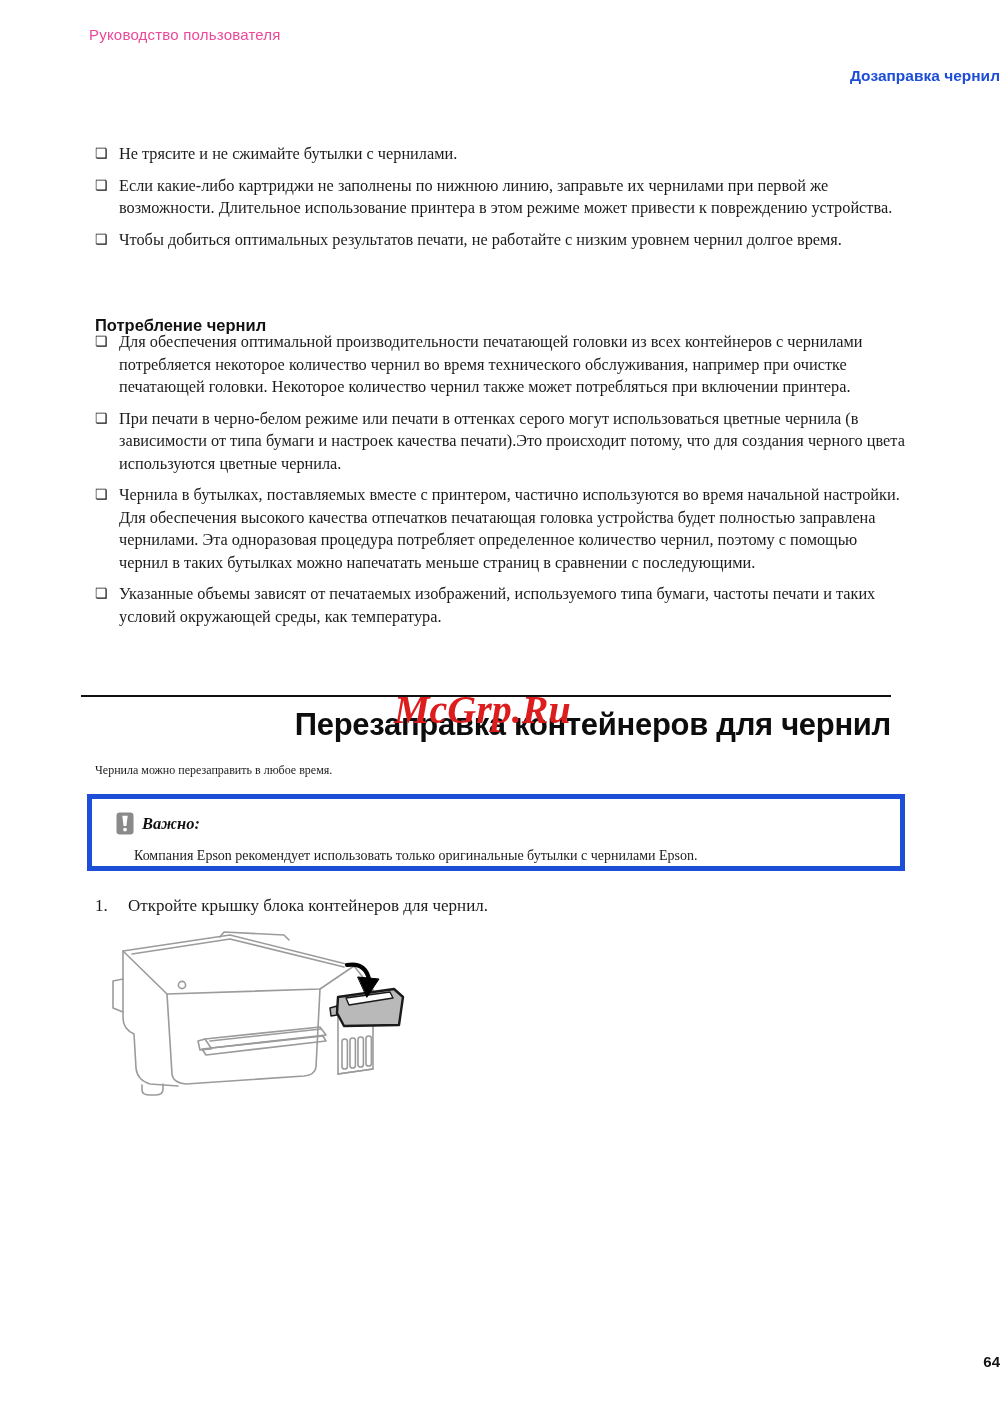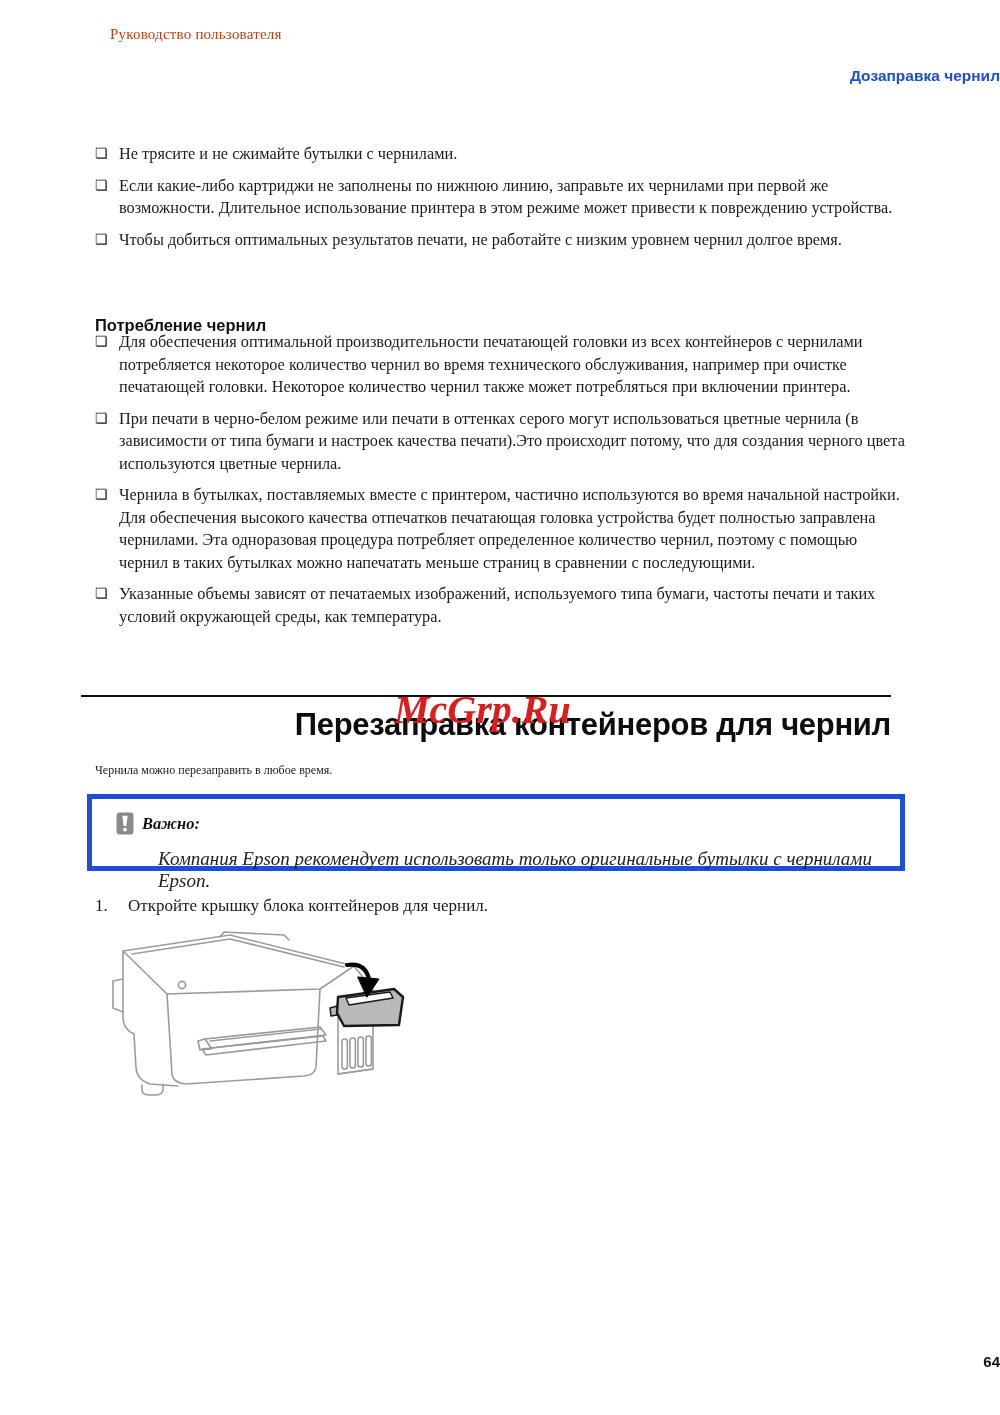--- a/index.html
+++ b/index.html
@@ -7,23 +7,23 @@
     position:relative;
     width:1000px;height:1415px;
     background:#ffffff;
     font-family:"Liberation Serif", serif;
     color:#1b1b1b;
     overflow:hidden;
   }
   .abs{position:absolute;}
   
   .hdr-left{
-    left:110px;top:26px;
-    font-family:Liberation Serif, serif;
-    font-size:15px;color:#c2410c;letter-spacing:.2px;
+    left:89px;top:26px;
+    font-family:Liberation Sans, sans-serif;
+    font-size:15px;color:#ec4899;letter-spacing:.2px;
   }
   .hdr-center{
     left:0;right:0;top:67px;text-align:right;
     font-family:"Liberation Sans", sans-serif;
     font-weight:bold;font-size:15.5px;color:#1d4ed8;
   }
   
   .blist{left:95px;width:815px;}
   .blist .item{
     display:grid;grid-template-columns:24px 1fr;
@@ -59,22 +59,22 @@
     left:87px;width:818px;top:794px;height:77px;
     border:5px solid #1d4ed8;box-sizing:border-box;
     padding:13px 18px 0 24px;
   }
   .imp-head{display:flex;align-items:flex-start;gap:8px;}
   .imp-label{
     font-size:16.5px;font-weight:bold;font-style:italic;color:#111;
     line-height:23px;
   }
   .imp-text{
-    margin-top:9px;margin-left:42px;
-    font-size:19px;font-style:italic;color:#222;
+    margin-top:9px;margin-left:18px;
+    font-size:14px;color:#222;
   }
   
   .step{left:95px;width:815px;top:896px;display:grid;grid-template-columns:33px 1fr;font-size:17px;}
   
   .page-num{
     left:0;right:0;top:1353px;text-align:right;
     font-family:"Liberation Sans", sans-serif;
     font-weight:bold;font-size:15px;color:#111;
   }
   .illus{left:108px;top:928px;}

